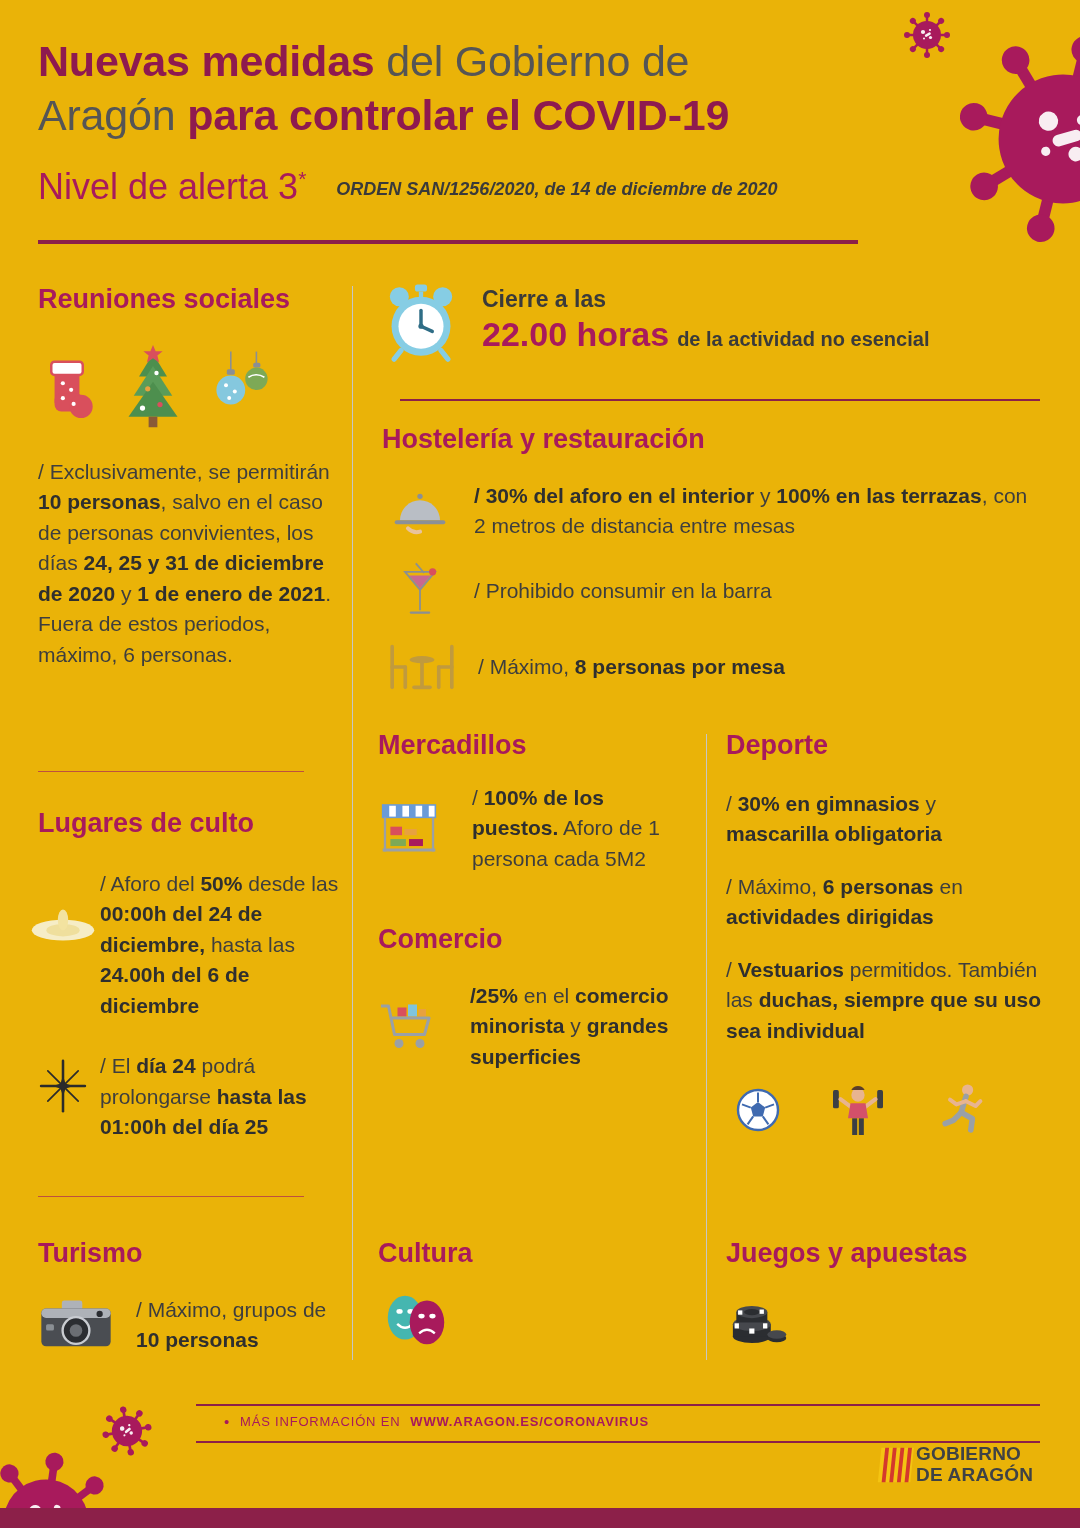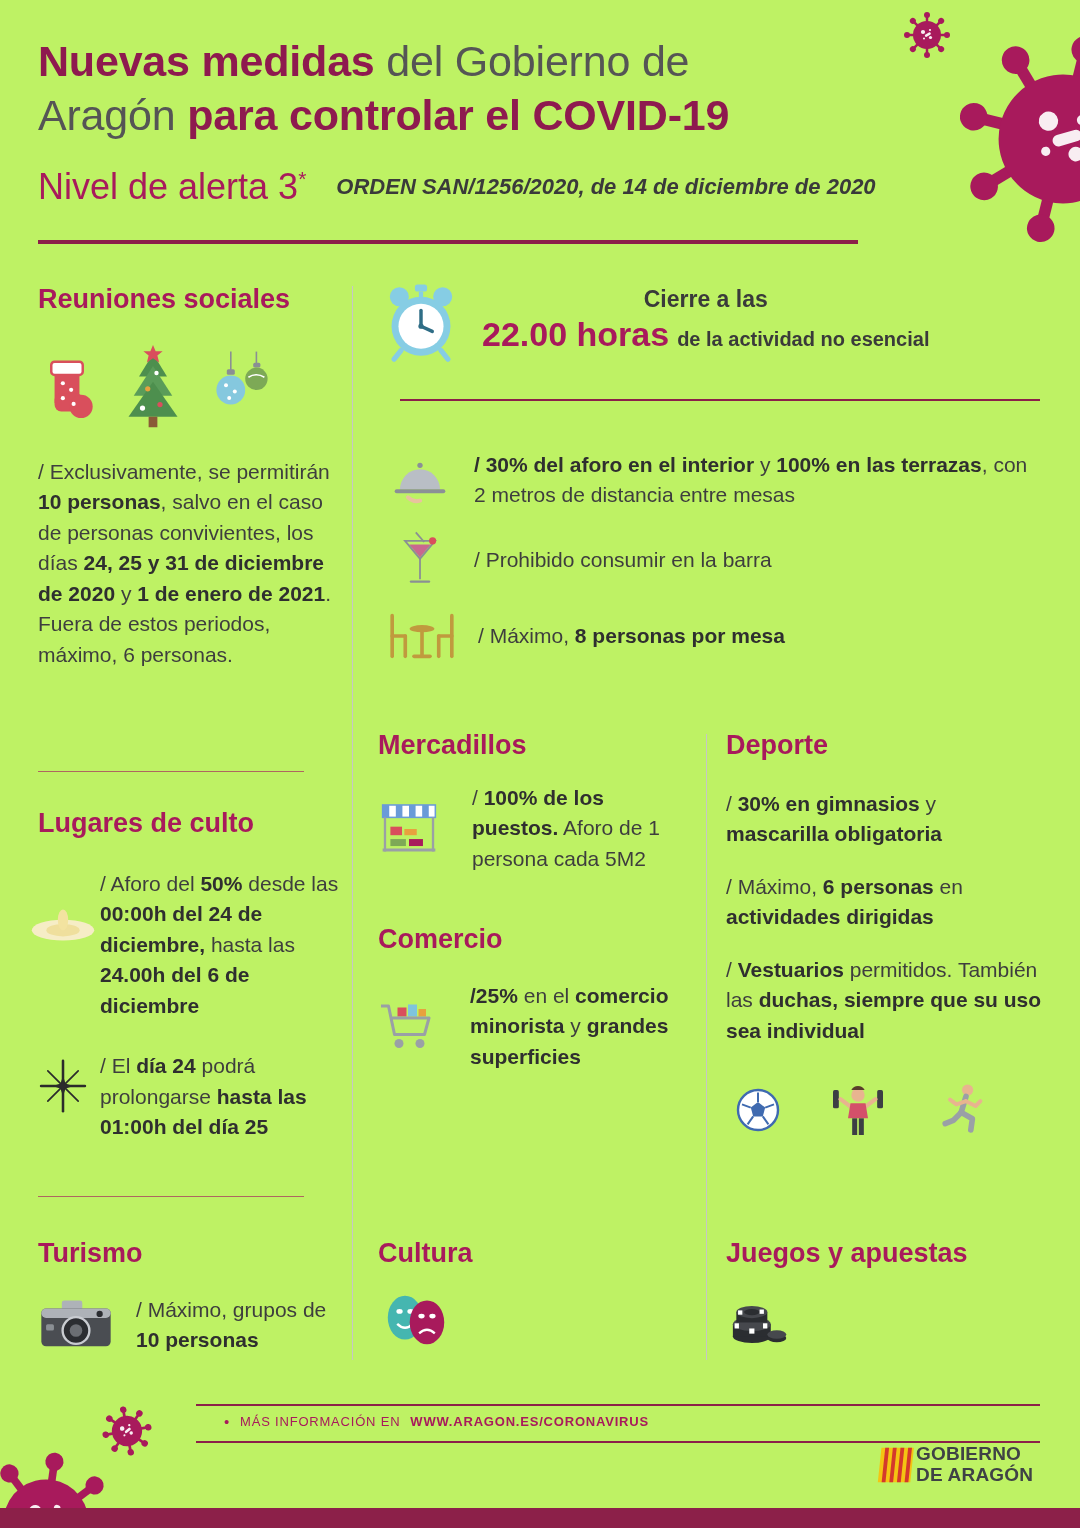--- a/index.html
+++ b/index.html
@@ -1,28 +1,28 @@
 <!DOCTYPE html>
 <html><head>
 <meta charset="utf-8">
 <style>
   html,body{margin:0;padding:0;background:#e8e8e8;}
-  .page{position:relative;width:1080px;height:1528px;margin:0 auto;background:#bef264;overflow:hidden;
+  .page{position:relative;width:1080px;height:1528px;margin:0 auto;background:#eab308;overflow:hidden;
         font-family:"Liberation Sans",sans-serif;color:#3e3e3e;}
   .bold{font-weight:700;color:#2f2f2f;}
 
   
   .header{position:absolute;left:38px;top:34px;width:840px;}
   .title{font-size:43px;line-height:1.26;letter-spacing:-0.2px;}
   .t-bold{font-weight:700;color:#8e1a4f;}
   .t-normal{font-weight:400;color:#555555;}
   .alert-row{display:flex;align-items:flex-end;gap:30px;margin-top:24px;}
   .alert-level{font-size:36px;color:#a81a5c;}
   .alert-sup{font-size:21px;}
-  .order-ref{font-size:22px;font-style:italic;font-weight:700;color:#3a3a3a;padding-bottom:8px;}
+  .order-ref{font-size:18px;font-style:italic;font-weight:700;color:#3a3a3a;padding-bottom:8px;}
   .rule{position:absolute;background:#8c2049;}
   .header-rule{left:38px;top:240px;width:820px;height:4px;}
 
   
   .vdiv{position:absolute;width:1px;background:#c6c6c6;}
   .vdiv1{left:352px;top:286px;height:1074px;}
   .vdiv2{left:706px;top:734px;height:626px;}
   .thin{height:1px;background:rgba(166,27,94,.65);}
   .hdiv-left1{left:38px;top:771px;width:266px;}
   .hdiv-left2{left:38px;top:1196px;width:266px;}
@@ -40,21 +40,21 @@
   .sec-social .para{margin-top:24px;}
 
   .sec-culto{left:38px;top:808px;width:302px;}
   .culto-item{position:relative;padding-left:62px;margin-top:30px;}
   .ci1 .ic{position:absolute;left:-12px;top:30px;}
   .ci2 .ic{position:absolute;left:-2px;top:8px;}
 
   .sec-turismo{left:38px;top:1238px;width:302px;}
   .sec-turismo .item{gap:22px;margin-top:26px;}
 
-  .sec-closing{left:382px;top:280px;width:660px;display:flex;gap:22px;align-items:flex-start;text-align:center;}
+  .sec-closing{left:382px;top:280px;width:660px;display:flex;gap:22px;align-items:flex-start;}
   .closing-intro{font-size:23px;font-weight:700;color:#3a3a3a;margin-top:6px;}
   .closing-line2{margin-top:2px;white-space:nowrap;}
   .closing-time{font-size:34px;font-weight:700;color:#a81a5c;}
   .closing-detail{font-size:20px;font-weight:700;color:#3a3a3a;margin-left:8px;}
 
   .sec-hosteleria{left:382px;top:424px;width:660px;}
   .h-item{display:flex;align-items:center;gap:16px;margin-top:18px;}
   .h-item .icon-box{flex:0 0 76px;}
   .h-item:first-of-type{margin-top:26px;}
 
@@ -282,20 +282,21 @@
     <div class="closing-text">
       <div class="closing-intro">Cierre a las</div>
       <div class="closing-line2">
         <span class="closing-time">22.00 horas</span><span class="closing-detail">de la actividad no esencial</span>
       </div>
     </div>
   </section>
   <div class="rule hdiv-closing"></div>
 
   <section class="sec sec-hosteleria">
+    <h2 class="sec-title">Hostelería y restauración</h2>
     <div class="h-item">
       <div class="icon-box">
         <svg class="ic ic-cloche" viewBox="0 0 96 72">
           <circle cx="48" cy="14" r="4" fill="#8b9096"></circle>
           <path d="M18 50 a30 30 0 0 1 60 0 Z" fill="#b9bec5"></path>
           <rect x="10" y="50" width="76" height="6" rx="3" fill="#8b9096"></rect>
           <path d="M30 62 q8 8 18 5" stroke="#e8c39e" stroke-width="6" fill="none" stroke-linecap="round"></path>
         </svg>
       </div>
       <p class="rich"><span class="bold">/ 30% del aforo en el interior</span><span> y </span><span class="bold">100% en las terrazas</span><span>, con 2 metros de distancia entre mesas</span></p>

